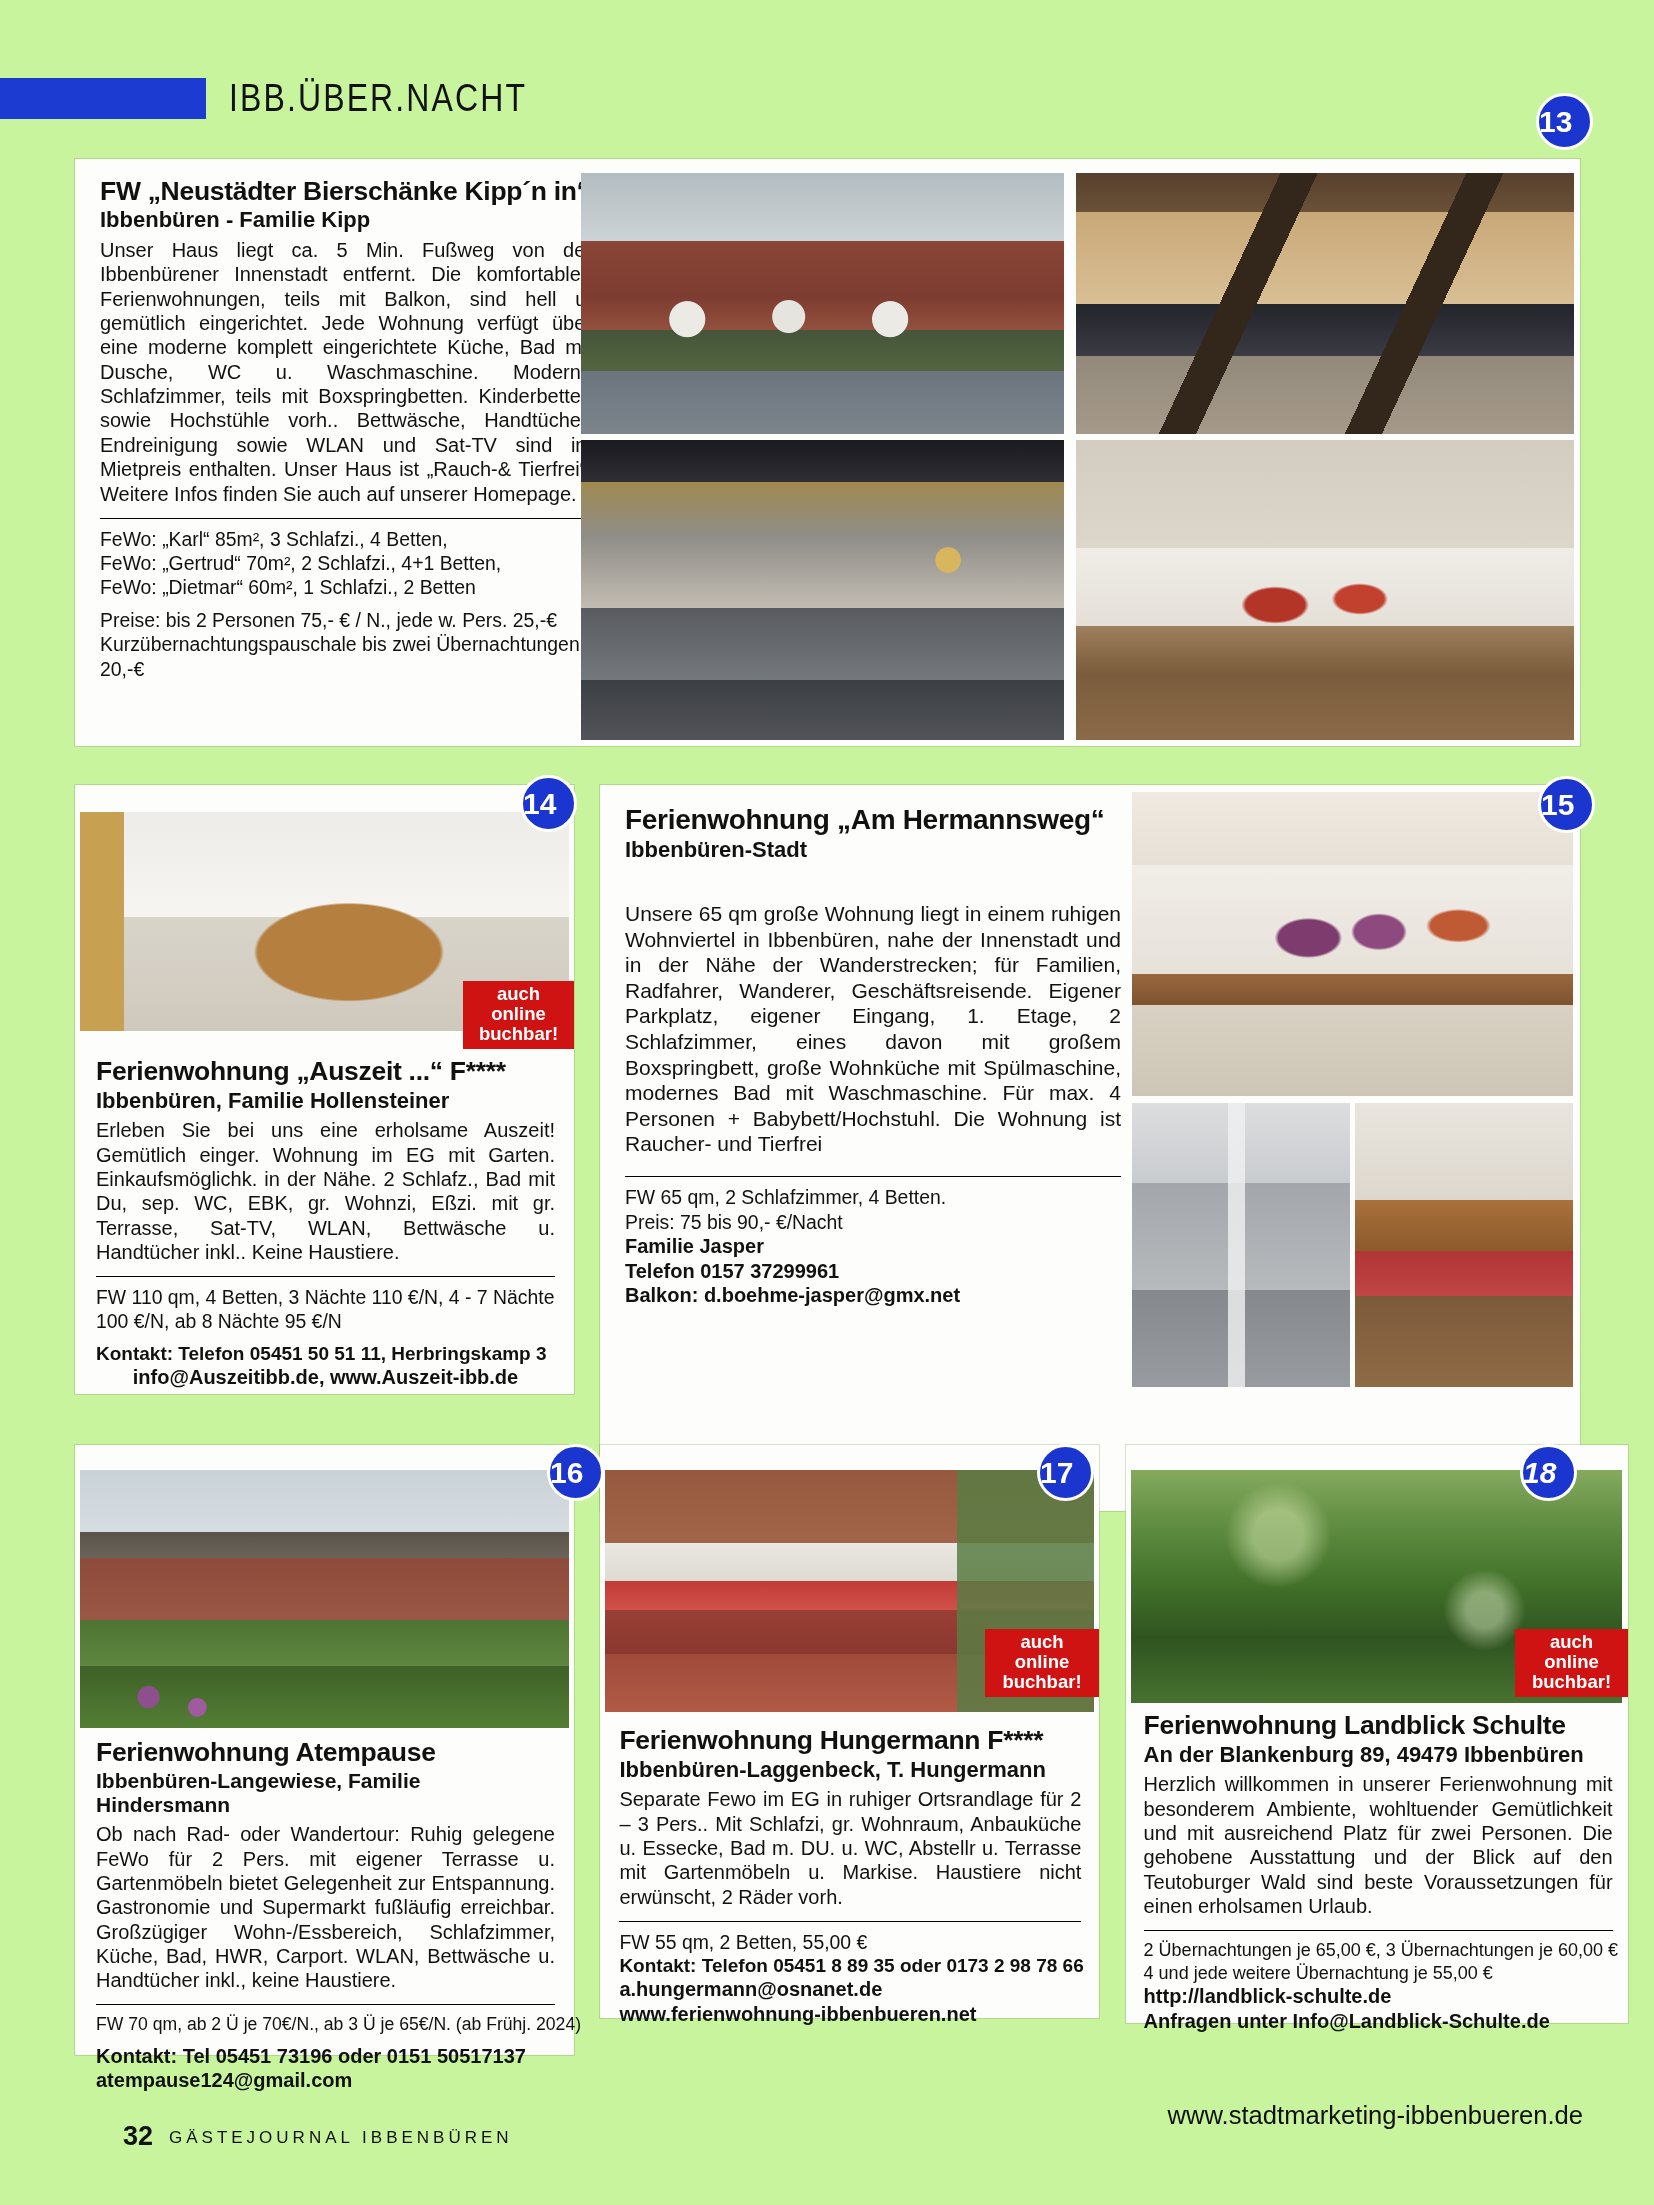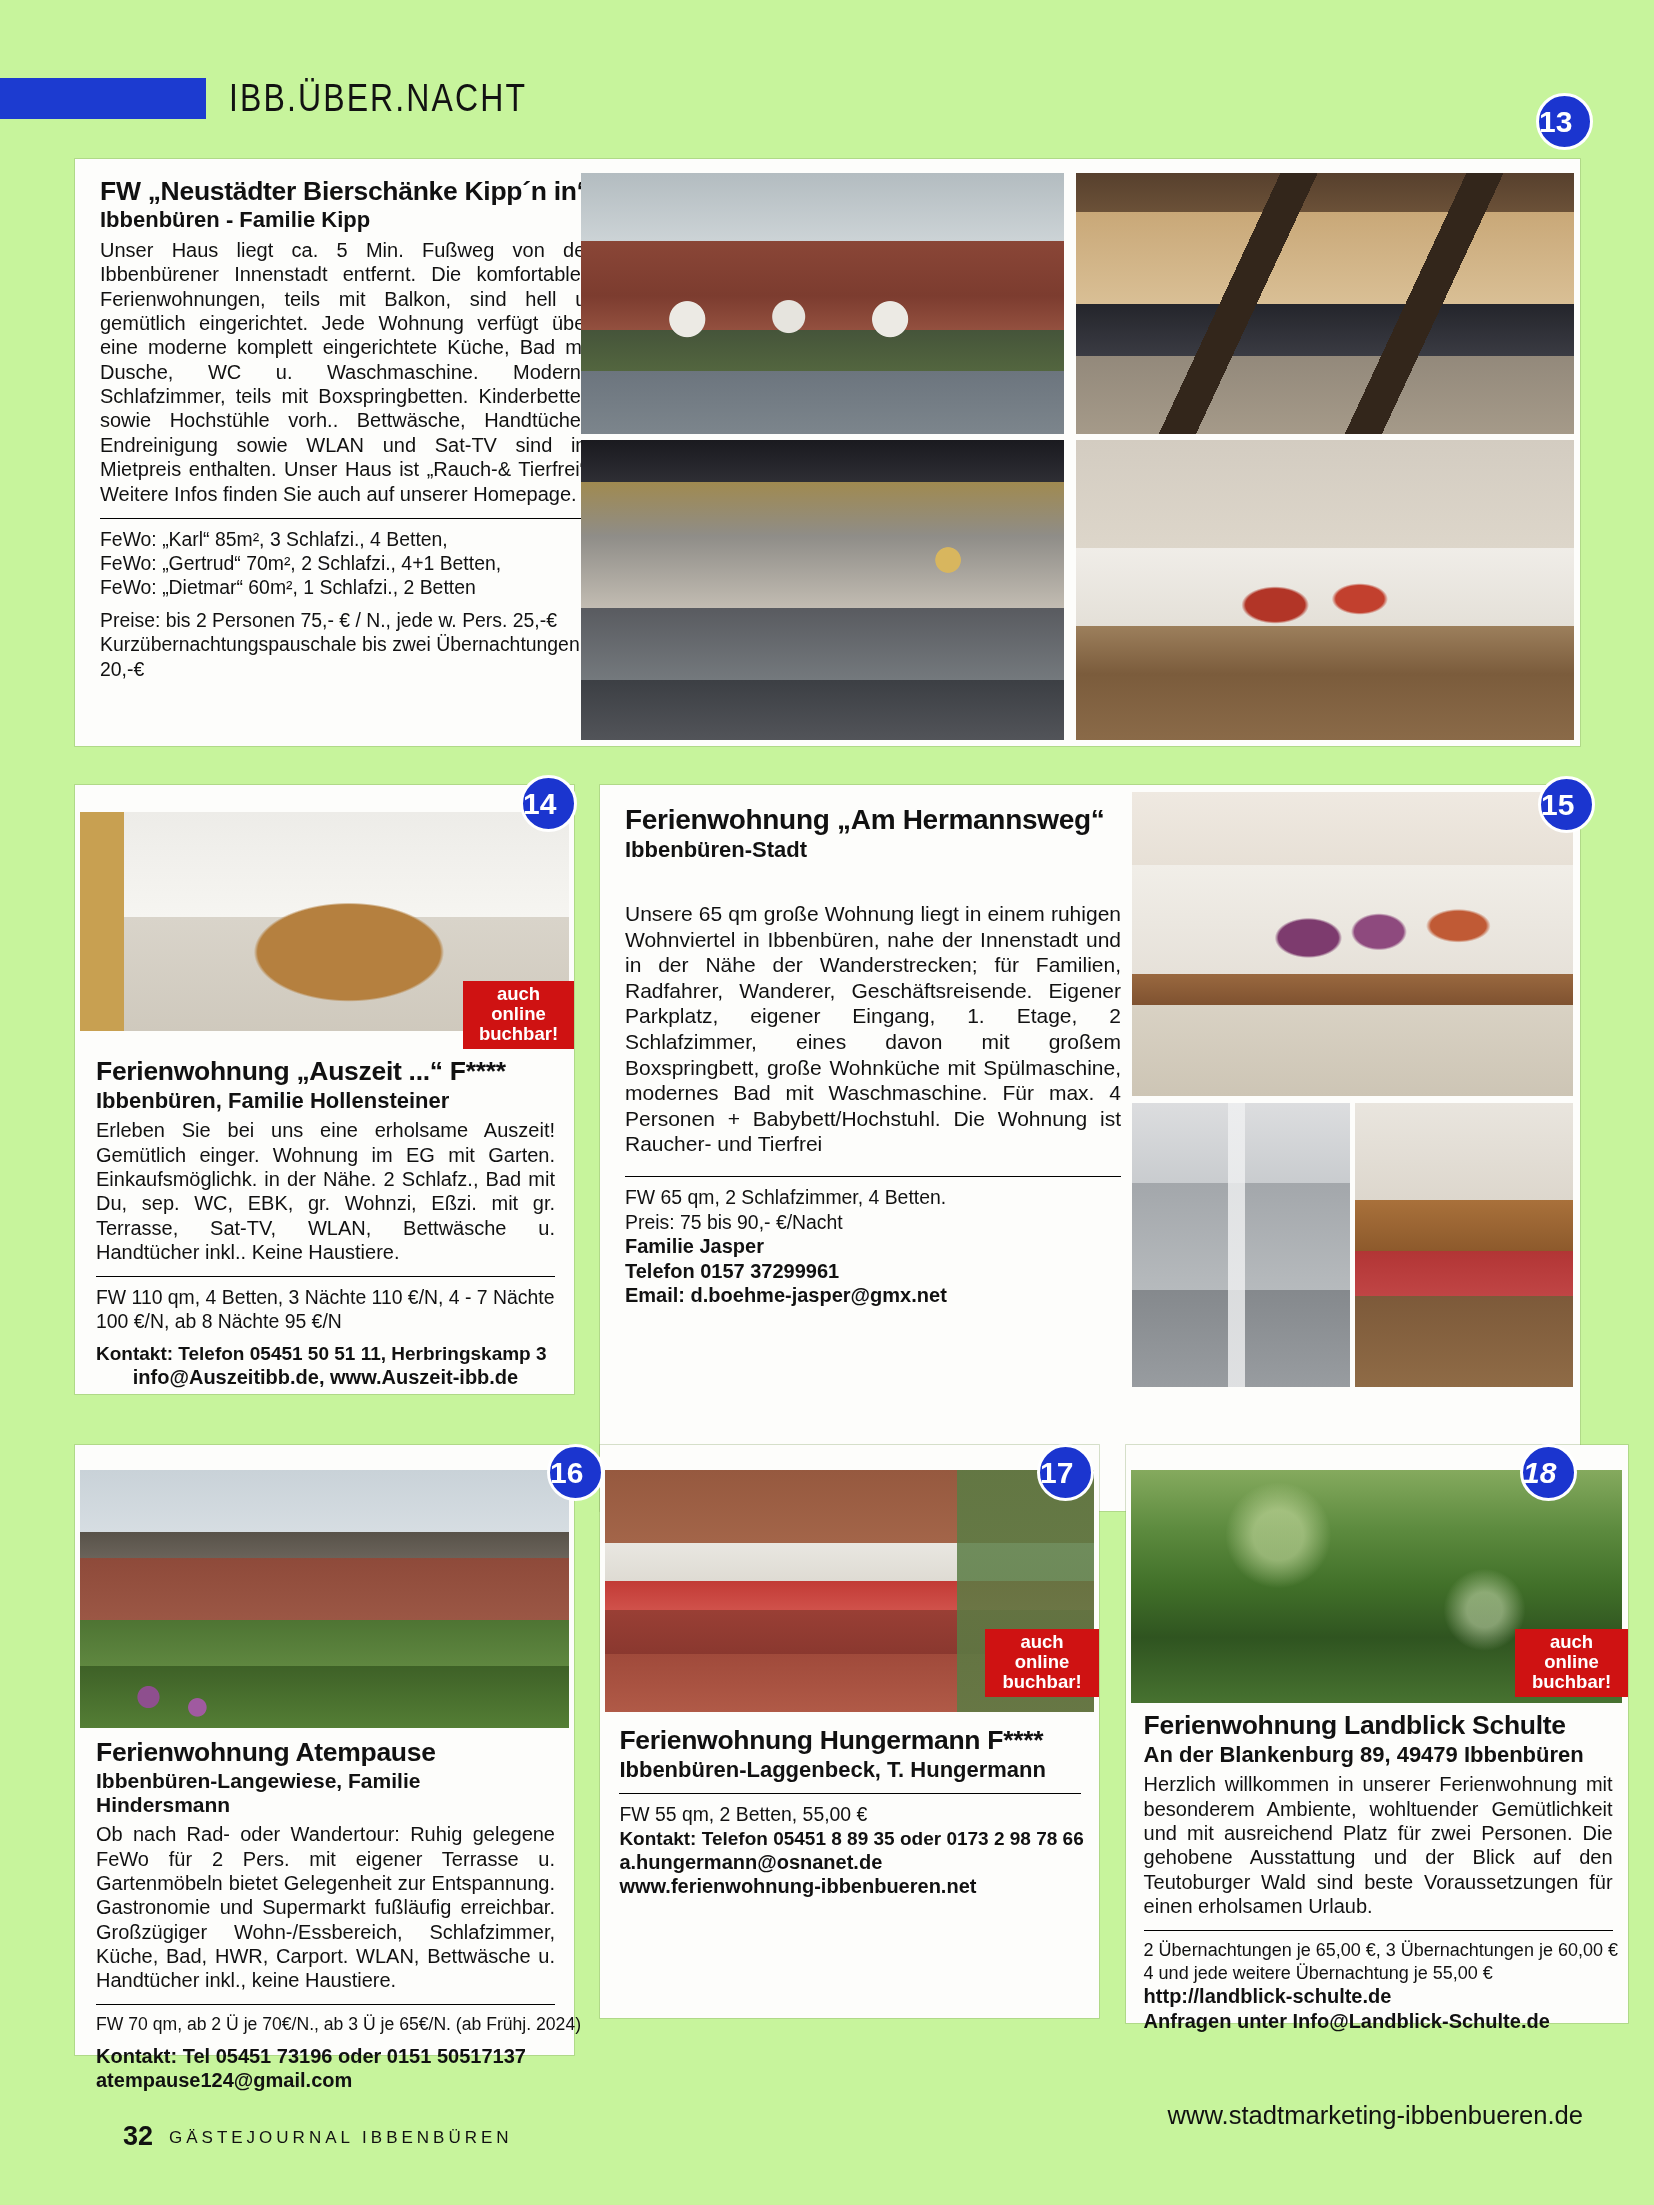--- a/index.html
+++ b/index.html
@@ -147,21 +147,21 @@
   <section class="card" style="left:600px;top:785px;width:980px;height:726px;">
     <div class="ltext" style="left:25px;top:19.4px;width:496px;">
       <h2 class="l-title big">Ferienwohnung „Am Hermannsweg“</h2>
       <h3 class="l-sub">Ibbenbüren-Stadt</h3>
       <p class="l-body" style="margin-top:39px;font-size:21px;">Unsere 65 qm große Wohnung liegt in einem ruhigen Wohnviertel in Ibbenbüren, nahe der Innenstadt und in der Nähe der Wanderstrecken; für Familien, Radfahrer, Wanderer, Geschäftsreisende. Eigener Parkplatz, eigener Eingang, 1. Etage, 2 Schlafzimmer, eines davon mit großem Boxspringbett, große Wohnküche mit Spülmaschine, modernes Bad mit Waschmaschine. Für max. 4 Personen + Babybett/Hochstuhl. Die Wohnung ist Raucher- und Tierfrei</p>
       <div class="rule" style="margin-top:19.4px;"></div>
       <div class="small">FW 65 qm, 2 Schlafzimmer, 4 Betten.</div>
       <div class="small">Preis: 75 bis 90,- €/Nacht</div>
       <div class="kline">Familie Jasper</div>
       <div class="kline">Telefon 0157 37299961</div>
-      <div class="kline">Email: d.boehme-jasper@gmx.net</div>
+      <div class="kline">Balkon: d.boehme-jasper@gmx.net</div>
     </div>
     <div class="photo ph-15a" style="left:532px;top:7px;width:441px;height:304px;"></div>
     <div class="photo ph-15b" style="left:532px;top:318px;width:218px;height:284px;"></div>
     <div class="photo ph-15c" style="left:755px;top:318px;width:218px;height:284px;"></div>
   </section>
   <div class="num-badge" style="left:1538px;top:776px;">
       <span>15</span>
     </div>
 
   <section class="card" style="left:75px;top:1445px;width:499px;height:610px;">
@@ -182,20 +182,21 @@
 
   <section class="card" style="left:600px;top:1445px;width:499px;height:573px;">
     <div class="photo ph-17" style="left:5.3px;top:25px;width:489px;height:242px;"></div>
     <div class="online-badge" style="left:385px;top:184px;">
       <span>auch online</span>
       <span>buchbar!</span>
     </div>
     <div class="ltext" style="left:19.4px;top:281px;width:462px;">
       <h2 class="l-title">Ferienwohnung Hungermann F****</h2>
       <h3 class="l-sub">Ibbenbüren-Laggenbeck, T. Hungermann</h3>
+      <p class="l-body">Separate Fewo im EG in ruhiger Ortsrandlage für 2 – 3 Pers.. Mit Schlafzi, gr. Wohnraum, Anbauküche u. Essecke, Bad m. DU. u. WC, Abstellr u. Terrasse mit Gartenmöbeln u. Markise. Haustiere nicht erwünscht, 2 Räder vorh.</p>
       <div class="rule"></div>
       <div class="small">FW 55 qm, 2 Betten, 55,00 €</div>
       <div class="kline nw">Kontakt: Telefon 05451 8 89 35 oder 0173 2 98 78 66</div>
       <div class="kline">a.hungermann@osnanet.de</div>
       <div class="kline">www.ferienwohnung-ibbenbueren.net</div>
     </div>
   </section>
   <div class="num-badge" style="left:1037px;top:1444px;">
       <span>17</span>
     </div>

